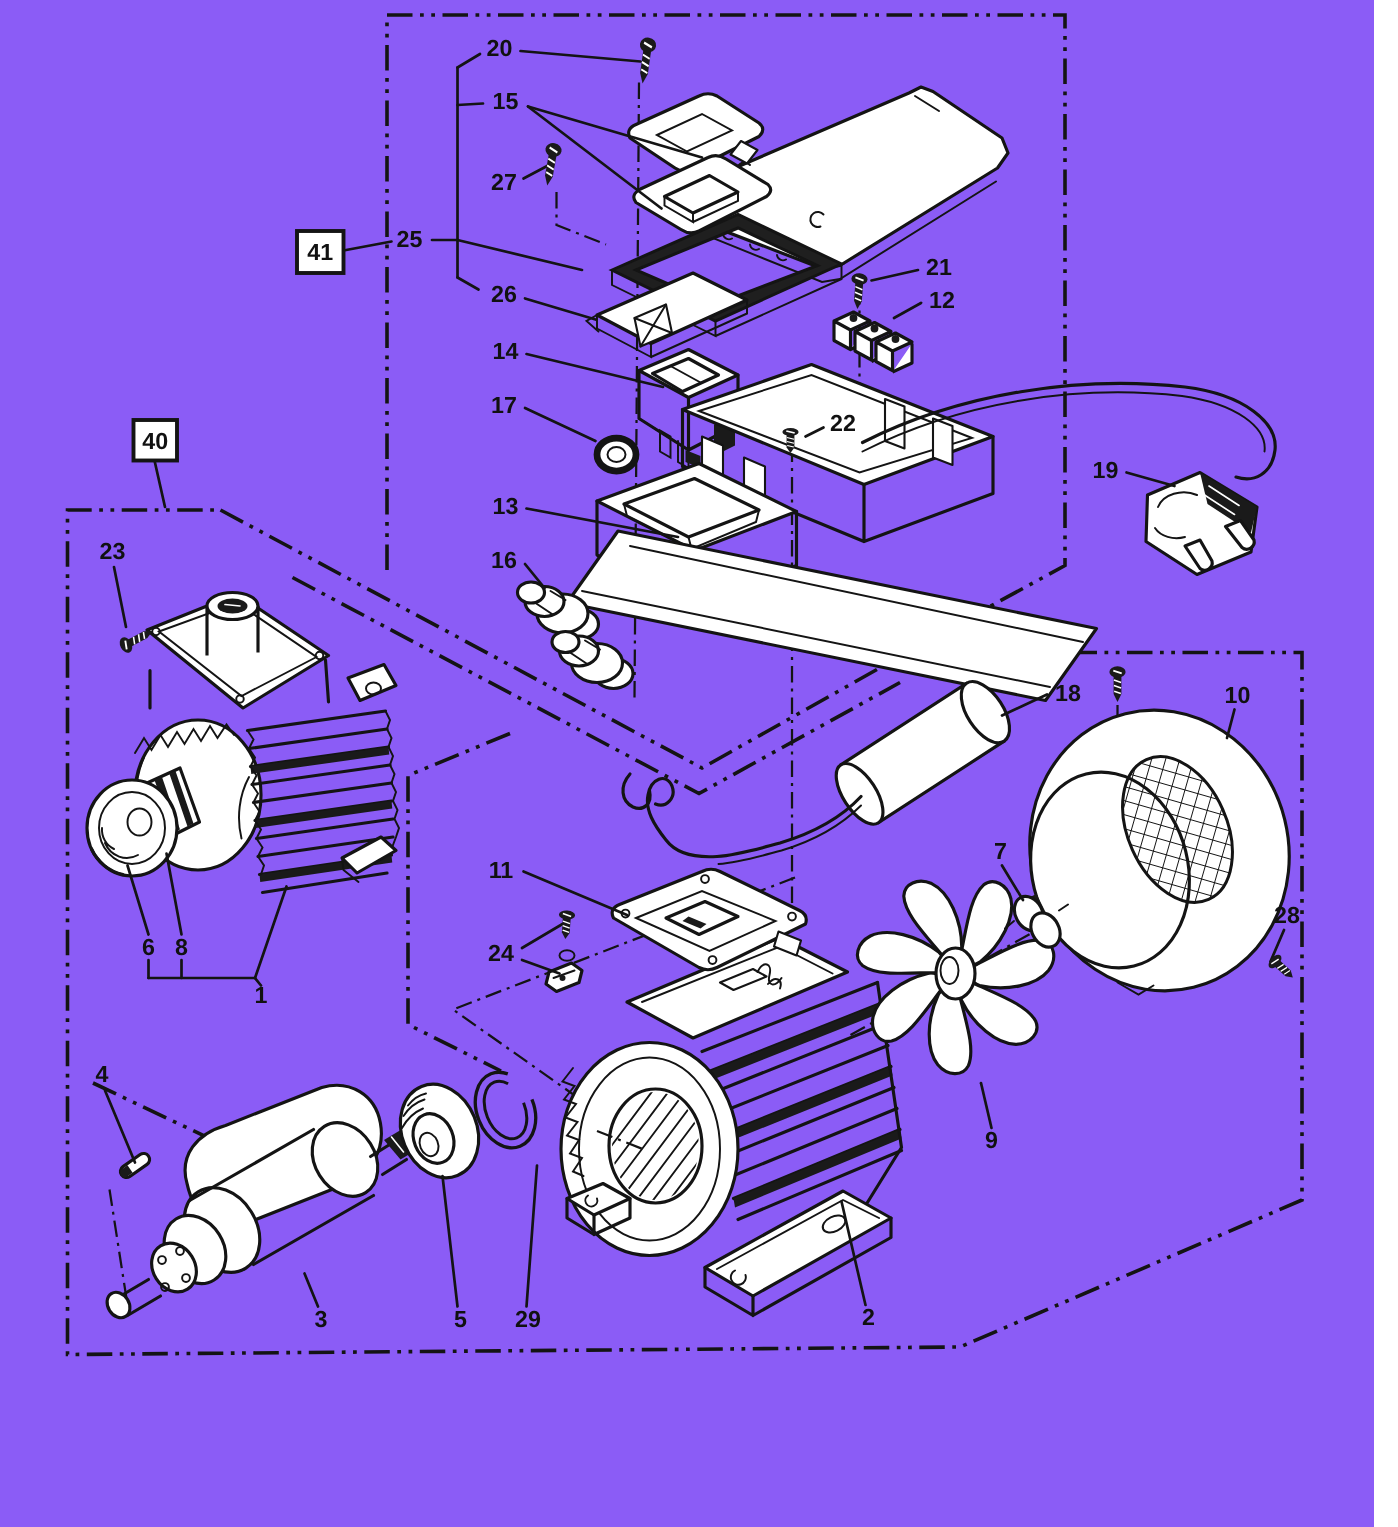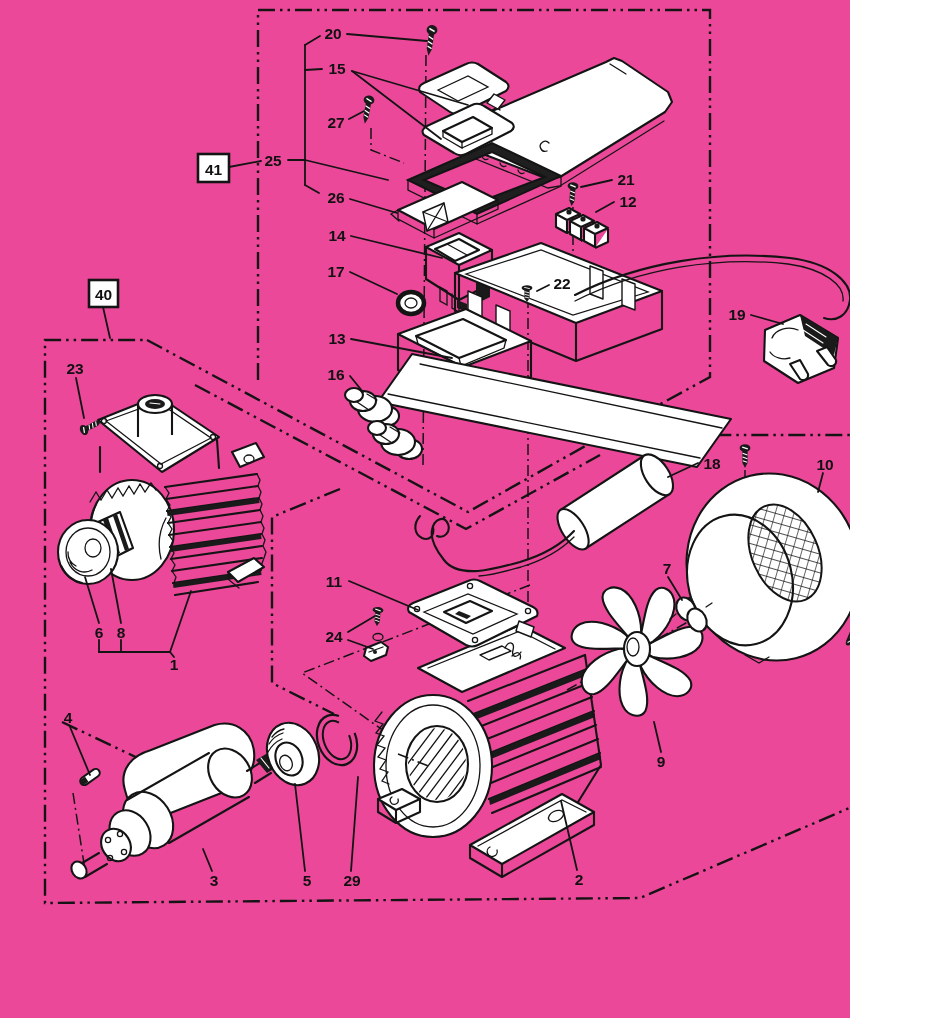--- a/index.html
+++ b/index.html
@@ -1,16 +1,16 @@
 <!DOCTYPE html>
 <html><head>
 <meta charset="utf-8">
 <style>
   html,body{margin:0;padding:0;background:#ffffff;}
-  .stage{position:relative;width:850px;height:1018px;background:#ec4899;overflow:hidden;}
+  .stage{position:relative;width:916px;height:1018px;background:#8b5cf6;overflow:hidden;}
   svg{display:block}
   .s{fill:none;stroke:#141414;stroke-width:2.1;stroke-linejoin:round;stroke-linecap:round}
   .sw{fill:#ffffff;stroke:#141414;stroke-width:2.1;stroke-linejoin:round}
   .sd{fill:#1a1a1a;stroke:none}
   .sthin{fill:none;stroke:#141414;stroke-width:1.3;stroke-linecap:round}
   .swthin{fill:#ffffff;stroke:#141414;stroke-width:1.4;stroke-linejoin:round}
   .wh{fill:none;stroke:#ffffff;stroke-width:1.1;stroke-linecap:round}
   .rb{fill:none;stroke:#141414;stroke-width:2.4;stroke-dasharray:17 5 2.5 5 2.5 5}
   .ax{fill:none;stroke:#141414;stroke-width:1.5;stroke-dasharray:11 4 2 4}
   .ld{fill:none;stroke:#141414;stroke-width:1.8;stroke-linecap:round}

